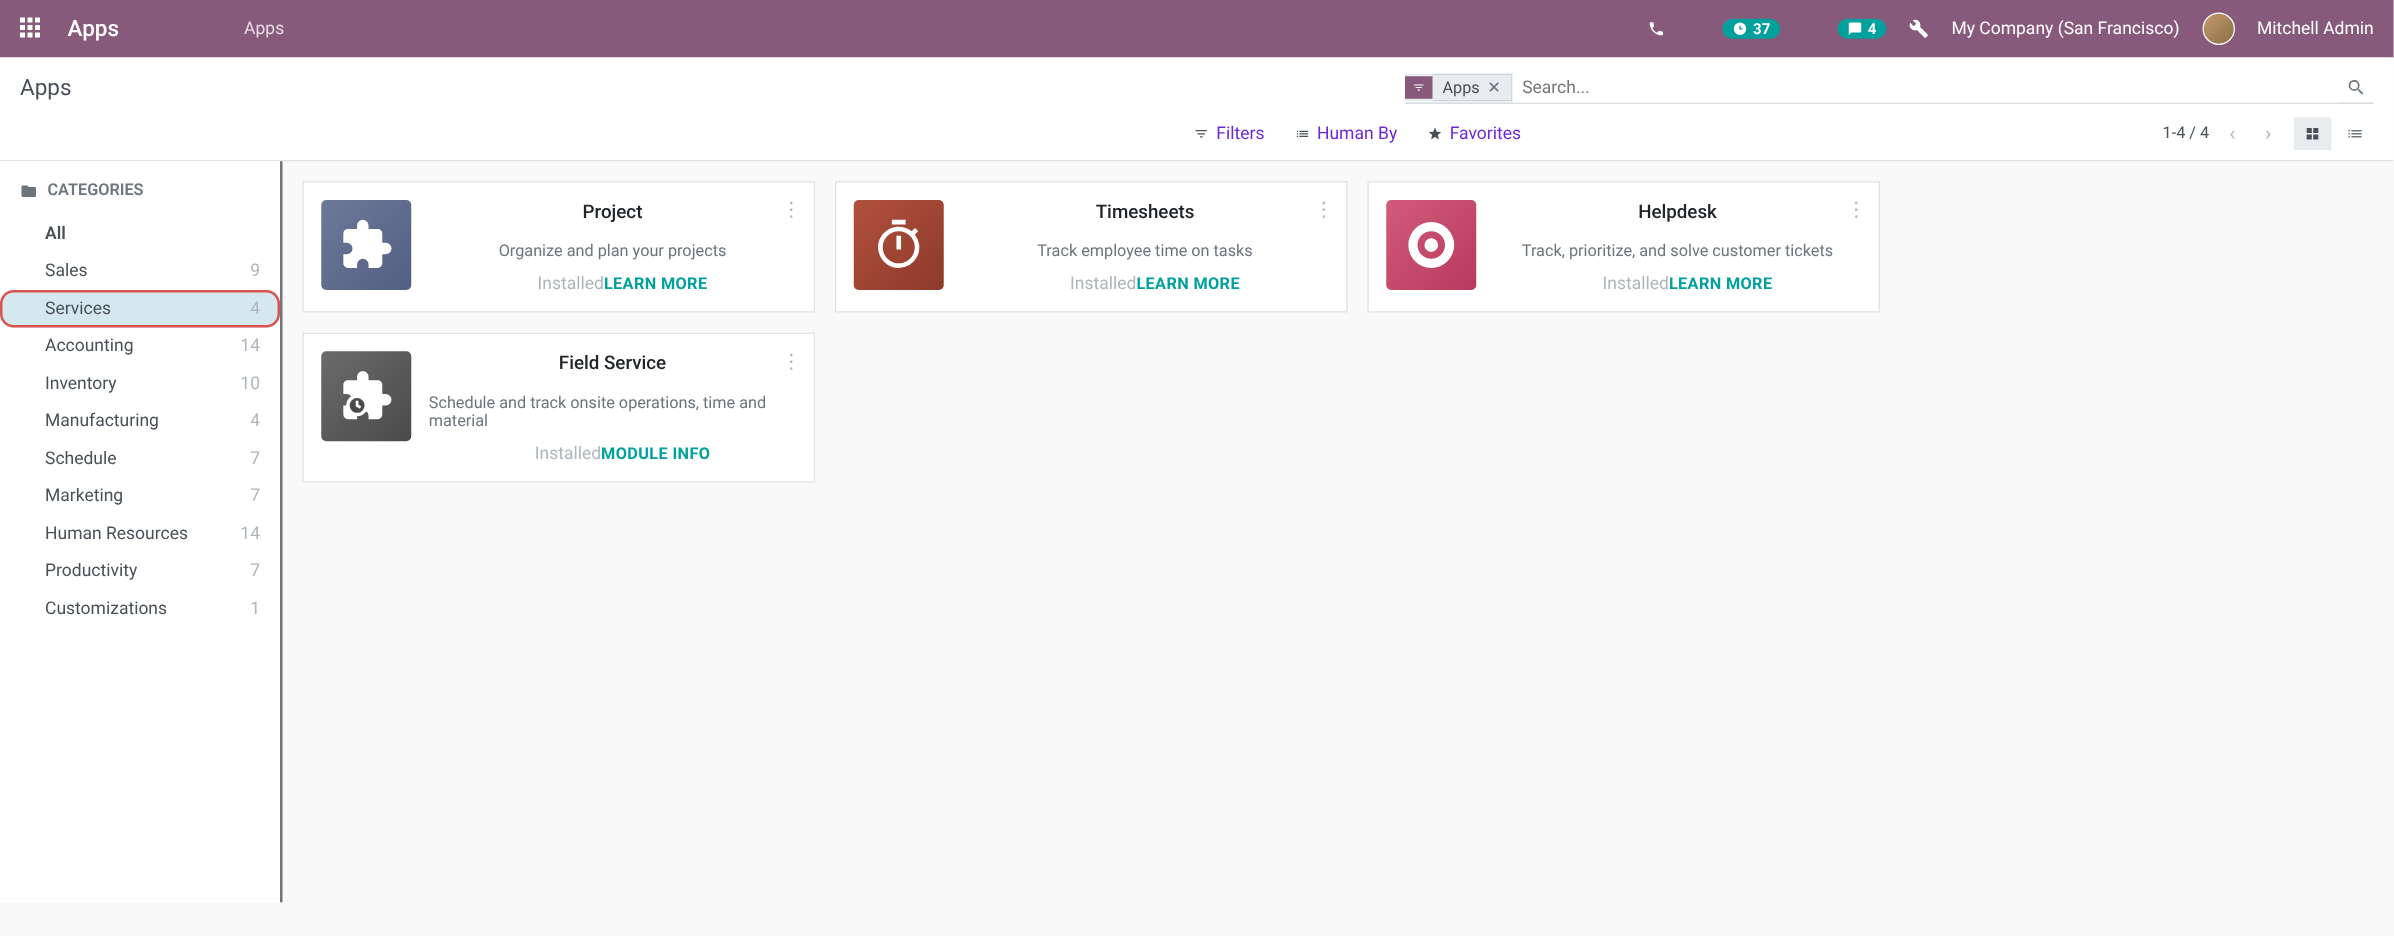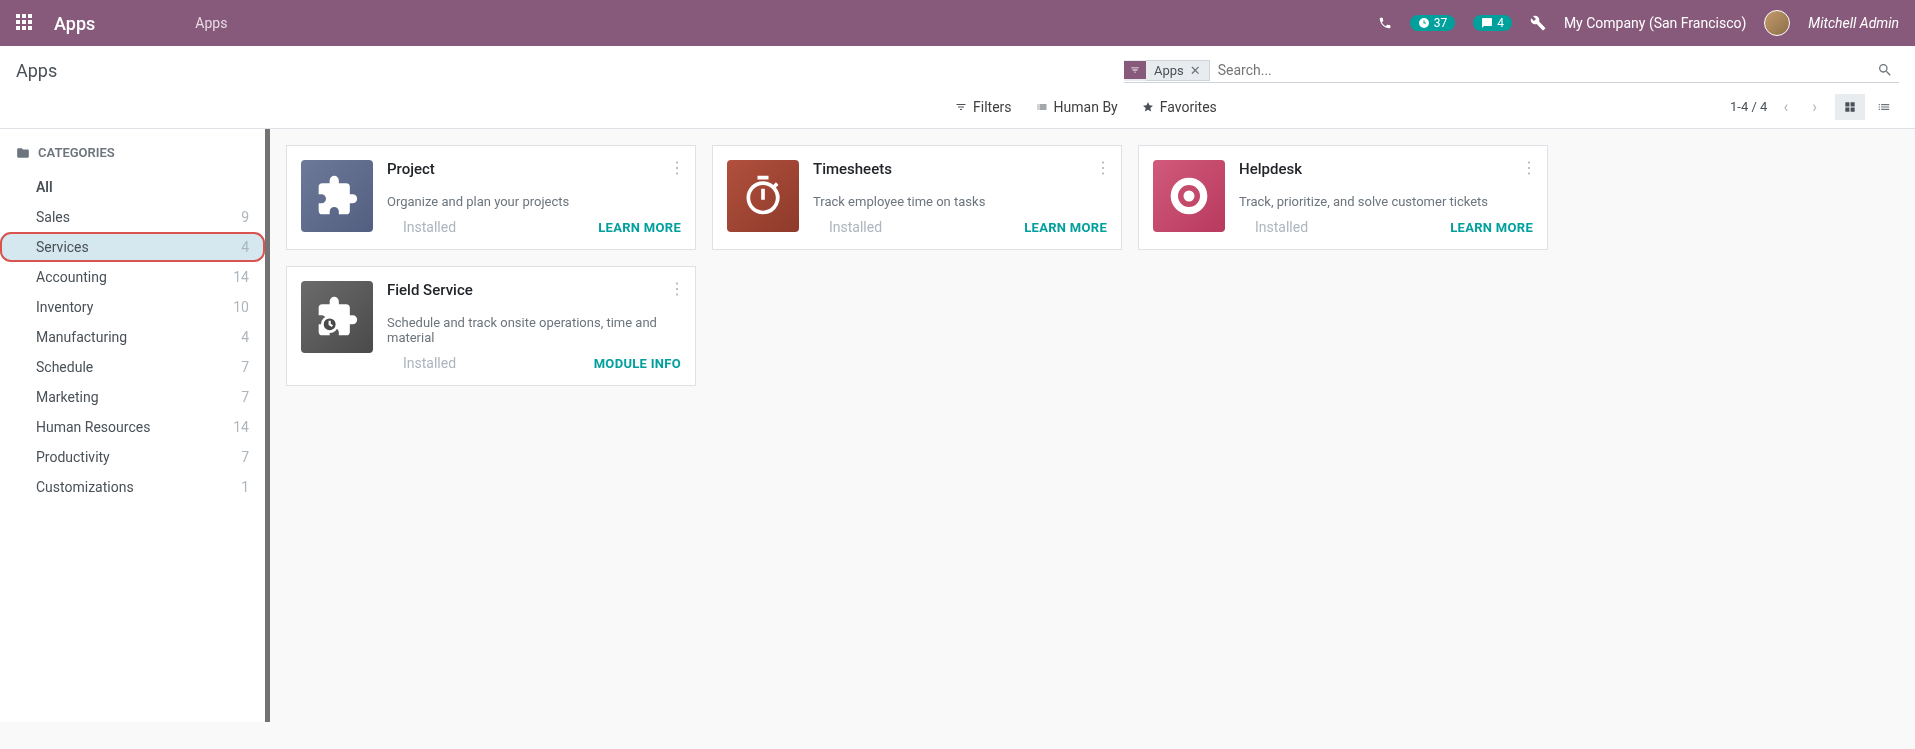--- a/index.html
+++ b/index.html
@@ -7,62 +7,62 @@
 
 
 .topbar { background: #875a7b; height: 46px; display: flex; align-items: center; color: #fff; padding: 0 16px; }
 .topbar-left { display: flex; align-items: center; gap: 20px; }
 .app-switch { width: 18px; height: 18px; display: grid; grid-template-columns: repeat(3, 4px); grid-template-rows: repeat(3, 4px); gap: 2px; cursor: pointer; }
 .app-switch span { background: #fff; }
 .brand { font-size: 18px; font-weight: 500; }
 .breadcrumb-top { font-size: 14px; color: #e8dbe3; margin-left: 80px; }
 .topbar-right { margin-left: auto; display: flex; align-items: center; gap: 18px; font-size: 14px; }
 .icon-btn { cursor: pointer; display: flex; align-items: center; }
-.badge-pill { background: #00a09d; color: #fff; border-radius: 10px; padding: 1px 8px; font-size: 12px; font-weight: 400; display:flex; align-items:center; gap:4px;}
+.badge-pill { background: #00a09d; color: #fff; border-radius: 10px; padding: 1px 8px; font-size: 12px; font-weight: 700; display:flex; align-items:center; gap:4px;margin-left:28px;}
 .avatar { width: 26px; height: 26px; border-radius: 50%; background: linear-gradient(135deg,#c49a6c,#8b6f47); border: 1px solid #fff; }
 
 
 .control-panel { background: #fff; border-bottom: 1px solid #dee2e6; padding: 12px 16px 8px; }
 .cp-row1 { display: flex; align-items: center; margin-bottom: 10px; }
 .cp-title { font-size: 18px; color: #495057; }
 .search-area { margin-left: auto; display: flex; align-items: center; flex: 1; max-width: 775px; border-bottom: 1px solid #ced4da; }
 .search-chip { background: #e9ecef; display: flex; align-items: center; font-size: 13px; color: #495057; }
 .chip-icon { background: #875a7b; color: #fff; padding: 4px 6px; display: flex; align-items: center; }
 .chip-text { padding: 2px 8px; border: 1px solid #ced4da; border-left: none; display:flex; align-items:center; gap:6px;}
 .search-input { flex: 1; border: none; padding: 4px 8px; font-size: 14px; outline: none; }
 .search-glass { color: #6c757d; padding: 0 6px; cursor: pointer; }
 
 .cp-row2 { display: flex; align-items: center; }
 .toolbar-left { display: flex; gap: 24px; margin-left: auto; max-width: 775px; flex:1; }
-.tool-btn { color: #404040; font-size: 14px; display: flex; align-items: center; gap: 6px; cursor: pointer; }
+.tool-btn { color: #6d28d9; font-size: 14px; display: flex; align-items: center; gap: 6px; cursor: pointer; }
 .toolbar-right { display: flex; align-items: center; gap: 10px; justify-content: flex-end; }
 .pager { color: #495057; font-size: 13px; display: flex; align-items: center; gap: 8px; }
 .pager-btn { color: #adb5bd; padding: 4px 8px; cursor: pointer; font-size: 16px; }
 .view-switch { display: flex; gap: 4px; }
 .view-btn { padding: 6px 8px; color: #6c757d; cursor: pointer; }
 .view-btn.active { background: #e9ecef; color: #495057; }
 
 
 .body-wrap { display: flex; }
-.sidebar { width: 270px; background: #fff; border-right: 5px solid #737373; padding: 16px 0; min-height: calc(749px - 46px - 110px); }
+.sidebar { width: 226px; background: #fff; border-right: 2px solid #737373; padding: 16px 0; min-height: calc(749px - 46px - 110px); }
 .cat-header { display: flex; align-items: center; gap: 8px; padding: 0 16px 12px; color: #6c757d; font-size: 13px; font-weight: 600; }
 .cat-item { display: flex; justify-content: space-between; padding: 7px 16px 7px 36px; font-size: 14px; color: #495057; cursor: pointer; text-align: right; }
 .cat-item.selected { background: #d6e8ef; outline: 2px solid #d9534f; outline-offset: -2px; border-radius: 11px; }
 .cat-item .count { color: #adb5bd; }
 .cat-item.all { font-weight: 600; padding-left: 36px; }
 
 .content { flex: 1; padding: 16px; }
 .cards { display: flex; flex-wrap: wrap; gap: 16px; }
 .card { background: #fff; border: 1px solid #dee2e6; width: 410px; padding: 14px; display: flex; gap: 14px; position: relative; }
 .card-icon { width: 72px; height: 72px; border-radius: 4px; display: flex; align-items: center; justify-content: center; color: #fff; flex-shrink: 0; }
 .ic-project { background: linear-gradient(135deg,#6d7999,#525f80); }
 .ic-timesheets { background: linear-gradient(135deg,#b1503d,#8e3a2b); }
 .ic-helpdesk { background: linear-gradient(135deg,#d15a7a,#b83a5e); }
 .ic-fieldservice { background: linear-gradient(135deg,#6b6b6b,#4a4a4a); }
-.card-body { flex: 1; display: flex; flex-direction: column; }
+.card-body { flex: 1; display: flex; flex-direction: column; align-items: center; }
 .card-title { font-size: 15px; font-weight: 500; color: #212529; }
 .card-desc { font-size: 13px; color: #6c757d; margin-top: 16px; }
 .card-footer { display: flex; justify-content: space-between; align-items: center; margin-top: auto; padding-top: 10px; margin-left: 16px; }
 .card-status { font-size: 14px; color: #adb5bd; }
 .card-link { font-size: 13px; font-weight: 700; color: #00a09d; cursor: pointer; letter-spacing: 0.3px; }
 .card-menu { position: absolute; top: 12px; right: 10px; color: #adb5bd; cursor: pointer; font-size: 16px; }
 
 svg { display: block; }
 </style>
 </head>
@@ -102,21 +102,21 @@
         </svg>
       <span>4</span>
     </div>
     <div class="icon-btn">
       <svg width="16" height="16" viewBox="0 0 24 24" fill="#fff">
           <path d="M22.7 19l-9.1-9.1c.9-2.3.4-5-1.5-6.9-2-2-5-2.4-7.4-1.3l4.3 4.3-3 3-4.3-4.3c-1.2 2.4-.7 5.4 1.3 7.4 1.9 1.9 4.6 2.4 6.9 1.5l9.1 9.1c.4.4 1 .4 1.4 0l2.3-2.3c.4-.4.4-1 0-1.4z"></path>
         </svg>
     </div>
     <div class="icon-btn" style="font-size:14px;">My Company (San Francisco)</div>
     <div class="avatar"></div>
-    <div class="icon-btn" style="font-size:14px;font-style:italic;">Mitchell Admin</div>
+    <div class="icon-btn" style="font-size:14px;">Mitchell Admin</div>
   </div>
 </div>
 
 <div class="control-panel">
   <div class="cp-row1">
     <div class="cp-title">Apps</div>
     <div class="search-area">
       <div class="search-chip">
         <span class="chip-icon">
           <svg width="10" height="10" viewBox="0 0 24 24" fill="#fff">

